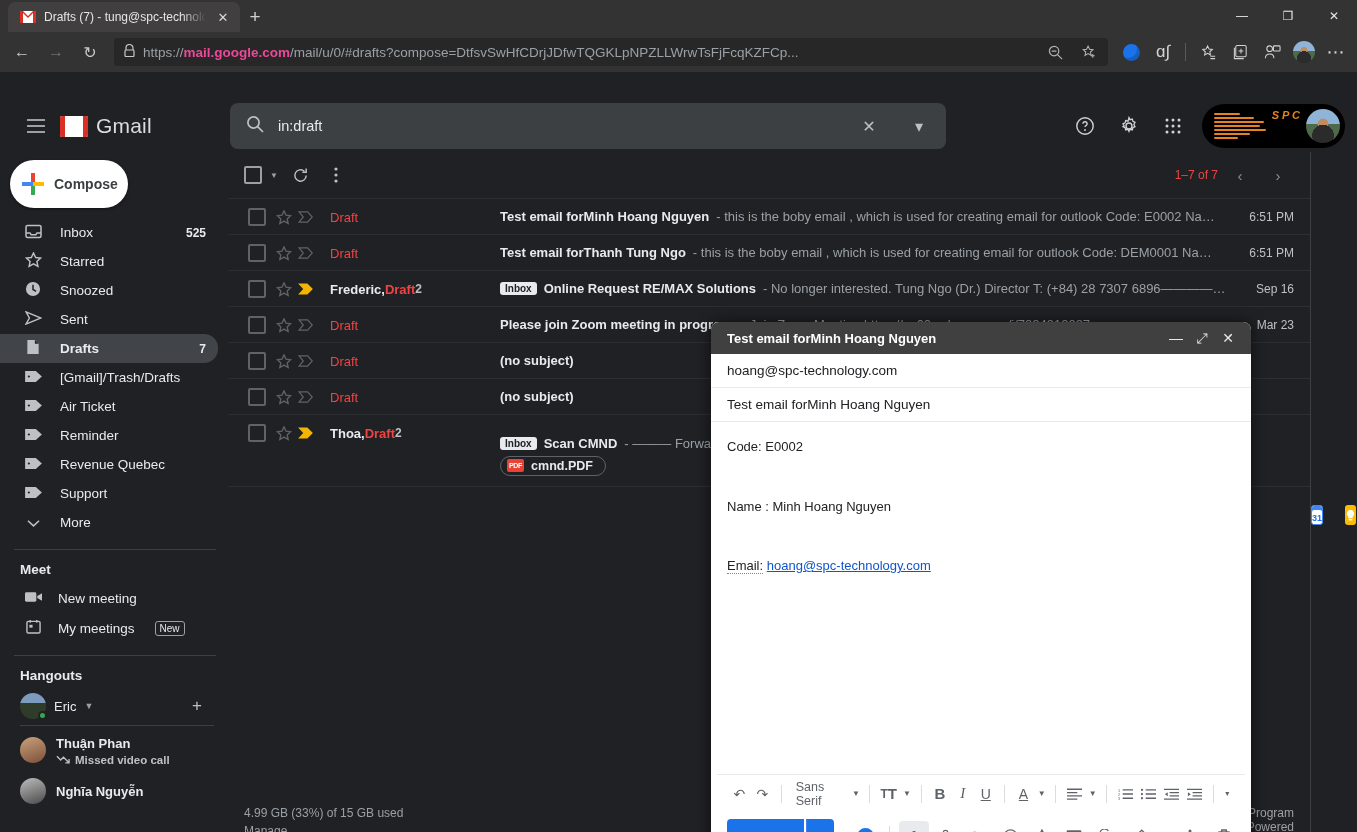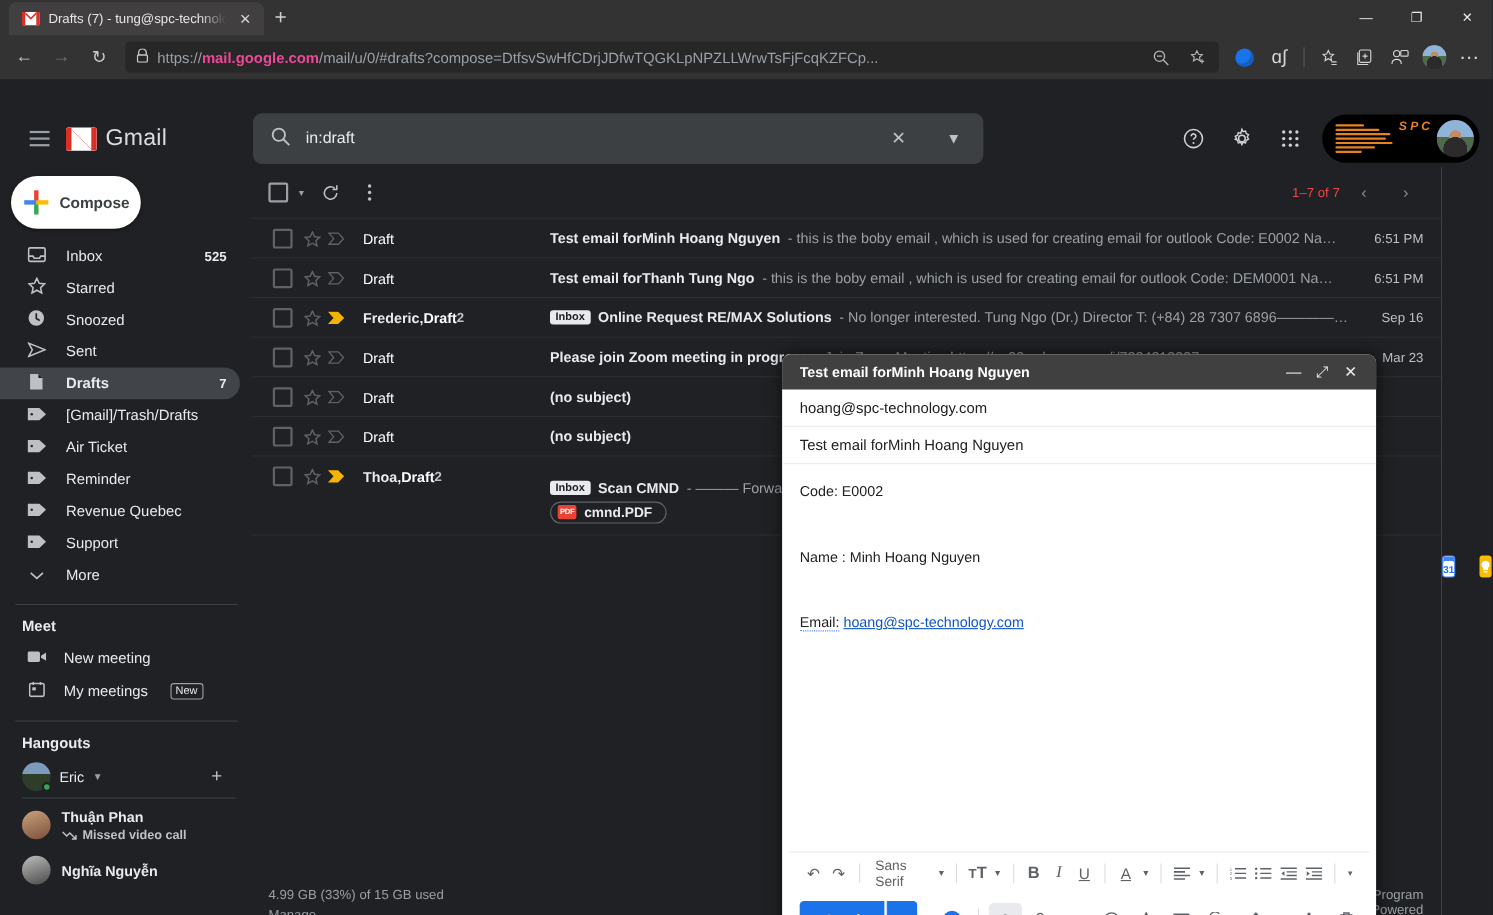--- a/index.html
+++ b/index.html
@@ -58,21 +58,21 @@
   .mlogo { width: 28px; height: 21px; background: #fff; border-radius: 2px; position: relative; overflow: hidden; }
   .mlogo:before, .mlogo:after { content:""; position:absolute; top:0; width:5px; height:100%; background:#d93025; }
   .mlogo:before { left: 0; } .mlogo:after { right: 0; }
   .mlogo i {
     position: absolute; left: 5px; right: 5px; top: 0; height: 100%;
     background: linear-gradient(135deg, transparent 49%, #d93025 50%, transparent 51%),
                 linear-gradient(-135deg, transparent 49%, #d93025 50%, transparent 51%);
   }
   #gmail-wordmark { font-size: 21px; color: #dadce0; letter-spacing: .2px; }
   #searchbar {
-    background: #3c4043; border-radius: 8px; height: 46px; flex: none; width: 664px;
+    background: #3c4043; border-radius: 8px; height: 46px; flex: none; width: 716px;
     display: flex; align-items: center; padding: 0 8px 0 14px; gap: 12px; margin-left: 10px;
   }
   #searchbar .sicon { color: #bdc1c6; font-size: 17px; width: 22px; text-align:center; }
   #search-input-val { flex: 1; font-size: 14.5px; color: #e8eaed; }
   .s-btn { width: 38px; height: 38px; display: flex; align-items: center; justify-content: center; color: #bdc1c6; font-size: 16px; border-radius: 50%; }
   #header-right { margin-left: auto; display: flex; align-items: center; gap: 2px; padding-right: 4px; }
   .hdr-icon { width: 42px; height: 42px; border-radius: 50%; display: flex; align-items: center; justify-content: center; color: #cfd3d6; font-size: 18px; }
   #acct-chip { background: #000000; border-radius: 22px; height: 44px; display:flex; align-items:center; gap:6px; padding: 0 5px 0 12px; margin-left: 6px; }
   #spc-logo { width: 86px; height: 34px; position: relative; }
   #spc-logo .streaks { position: absolute; inset: 2px 30px 2px 0; }
@@ -134,21 +134,21 @@
   .pg-btn { width:32px; height:32px; display:flex; align-items:center; justify-content:center; color:#8b8f93; font-size:15px; }
   #rows { border-top: 1px solid #2d2e31; }
   .row { display: flex; align-items: flex-start; height: 36px; padding: 0 16px 0 14px; border-bottom: 1px solid #2d2e31; gap: 0; }
   .row.tall { height: 72px; }
   .row .cell { display:flex; align-items:center; height: 36px; flex: none; }
   .r-cb { width:18px; height:18px; border:2px solid #5f6368; border-radius:2px; margin: 0 10px 0 6px; }
   .r-star { color:#5f6368; font-size: 15px; width: 22px; text-align:center; }
   .r-imp { width: 26px; text-align:center; font-size: 13px; color:#5f6368; }
   .r-imp.on { color:#f5b400; }
   .r-sender { width: 176px; font-size: 13px; color:#e8eaed; overflow:hidden; white-space:nowrap; padding-left: 6px; }
-  .r-sender .draft { color:#ffffff; }
+  .r-sender .draft { color:#ef4444; }
   .r-sender .cnt { color:#bdc1c6; font-size:12px; }
   .r-sender.bold { font-weight: bold; }
   .r-body { flex: 1; min-width: 0; display:flex; flex-direction: column; justify-content:center; height:100%; }
   .r-line { display:flex; align-items:center; gap:7px; min-width:0; height:36px; }
   .chip-inbox { background:#e8eaed; color:#202124; font-size:10px; font-weight:bold; border-radius:3px; padding:1px 5px; flex:none; }
   .r-subj { font-size: 13px; color:#e8eaed; font-weight: bold; white-space:nowrap; flex: none; }
   .r-snip { font-size: 13px; color:#9aa0a6; white-space:nowrap; overflow:hidden; text-overflow:ellipsis; min-width:0; }
   .attach-chip { display:inline-flex; align-items:center; gap:7px; border:1px solid #5f6368; border-radius:14px; padding: 2px 12px 2px 6px; margin-top:-6px; width: fit-content;}
   .pdf-ic { background:#ea4335; color:#fff; font-size:7px; font-weight:bold; border-radius:2px; padding: 3px 2px; letter-spacing:-.3px; }
   .attach-name { font-size: 12.5px; color:#e8eaed; font-weight:bold; }

